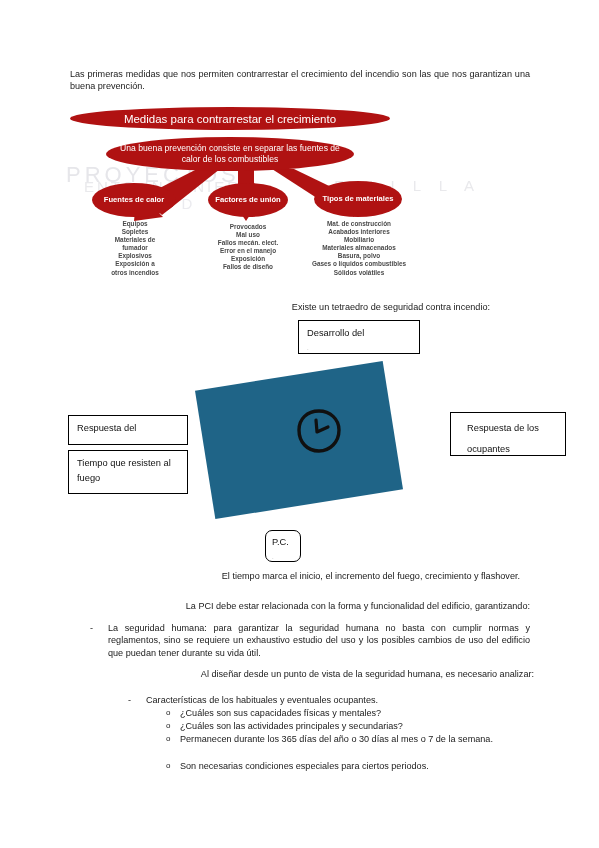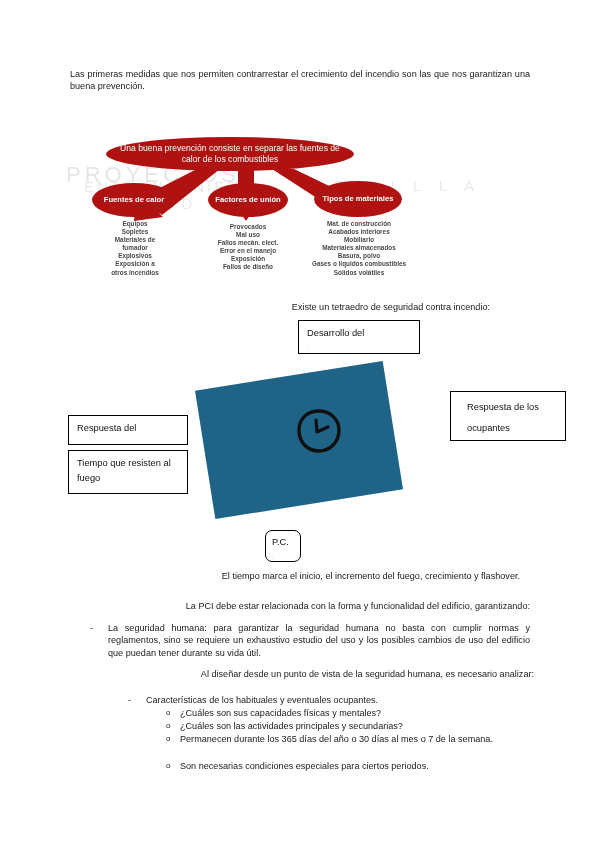--- a/index.html
+++ b/index.html
@@ -124,21 +124,21 @@
     background: #ffffff;
     box-sizing: border-box;
     font-size: 9.3px;
     line-height: 15px;
     color: #111111;
     padding: 5px 8px 4px 8px;
   }
   #box-desarrollo { left: 298px; top: 320px; width: 122px; height: 34px; }
   #box-respuesta-del { left: 68px; top: 415px; width: 120px; height: 30px; }
   #box-tiempo { left: 68px; top: 450px; width: 120px; height: 44px; }
-  #box-ocupantes { left: 450px; top: 391px; width: 116px; height: 50px; line-height: 21px; padding-left: 16px;}
+  #box-ocupantes { left: 450px; top: 412px; width: 116px; height: 44px; line-height: 21px; padding-left: 16px;}
   #box-pc { left: 265px; top: 530px; width: 36px; height: 32px; padding: 4px 6px; border-radius: 7px; }
 
   .faint { color: #9a9a9a; font-size: 6px; display:block; }
 
   #blue-shape {
     position: absolute;
     left: 204px;
     top: 375px;
     width: 190px;
     height: 130px;
@@ -178,20 +178,21 @@
         <path d="M 176,64 L 192,64 L 192,96 L 176,96 Z" fill="#b01212"></path>
         <path d="M 168,92 L 200,92 L 184,116 Z" fill="#b01212"></path>
       </g>
 
       <g>
         <path d="M 210,64 L 232,64 L 290,92 L 278,108 Z" fill="#b01212"></path>
         <path d="M 268,94 L 298,82 L 292,112 Z" fill="#b01212"></path>
       </g>
     </svg>
 
+    <div class="oval" id="oval-title">Medidas para contrarrestar el crecimiento</div>
     <div class="oval" id="oval-sub">Una buena prevención consiste en separar las fuentes de calor de los combustibles</div>
 
     <div class="oval" id="oval-c1">Fuentes de calor</div>
     <div class="oval" id="oval-c2">Factores de unión</div>
     <div class="oval" id="oval-c3">Tipos de materiales</div>
 
     <div class="collist" id="list1">
       <div>Equipos</div>
       <div>Sopletes</div>
       <div>Materiales de</div>

